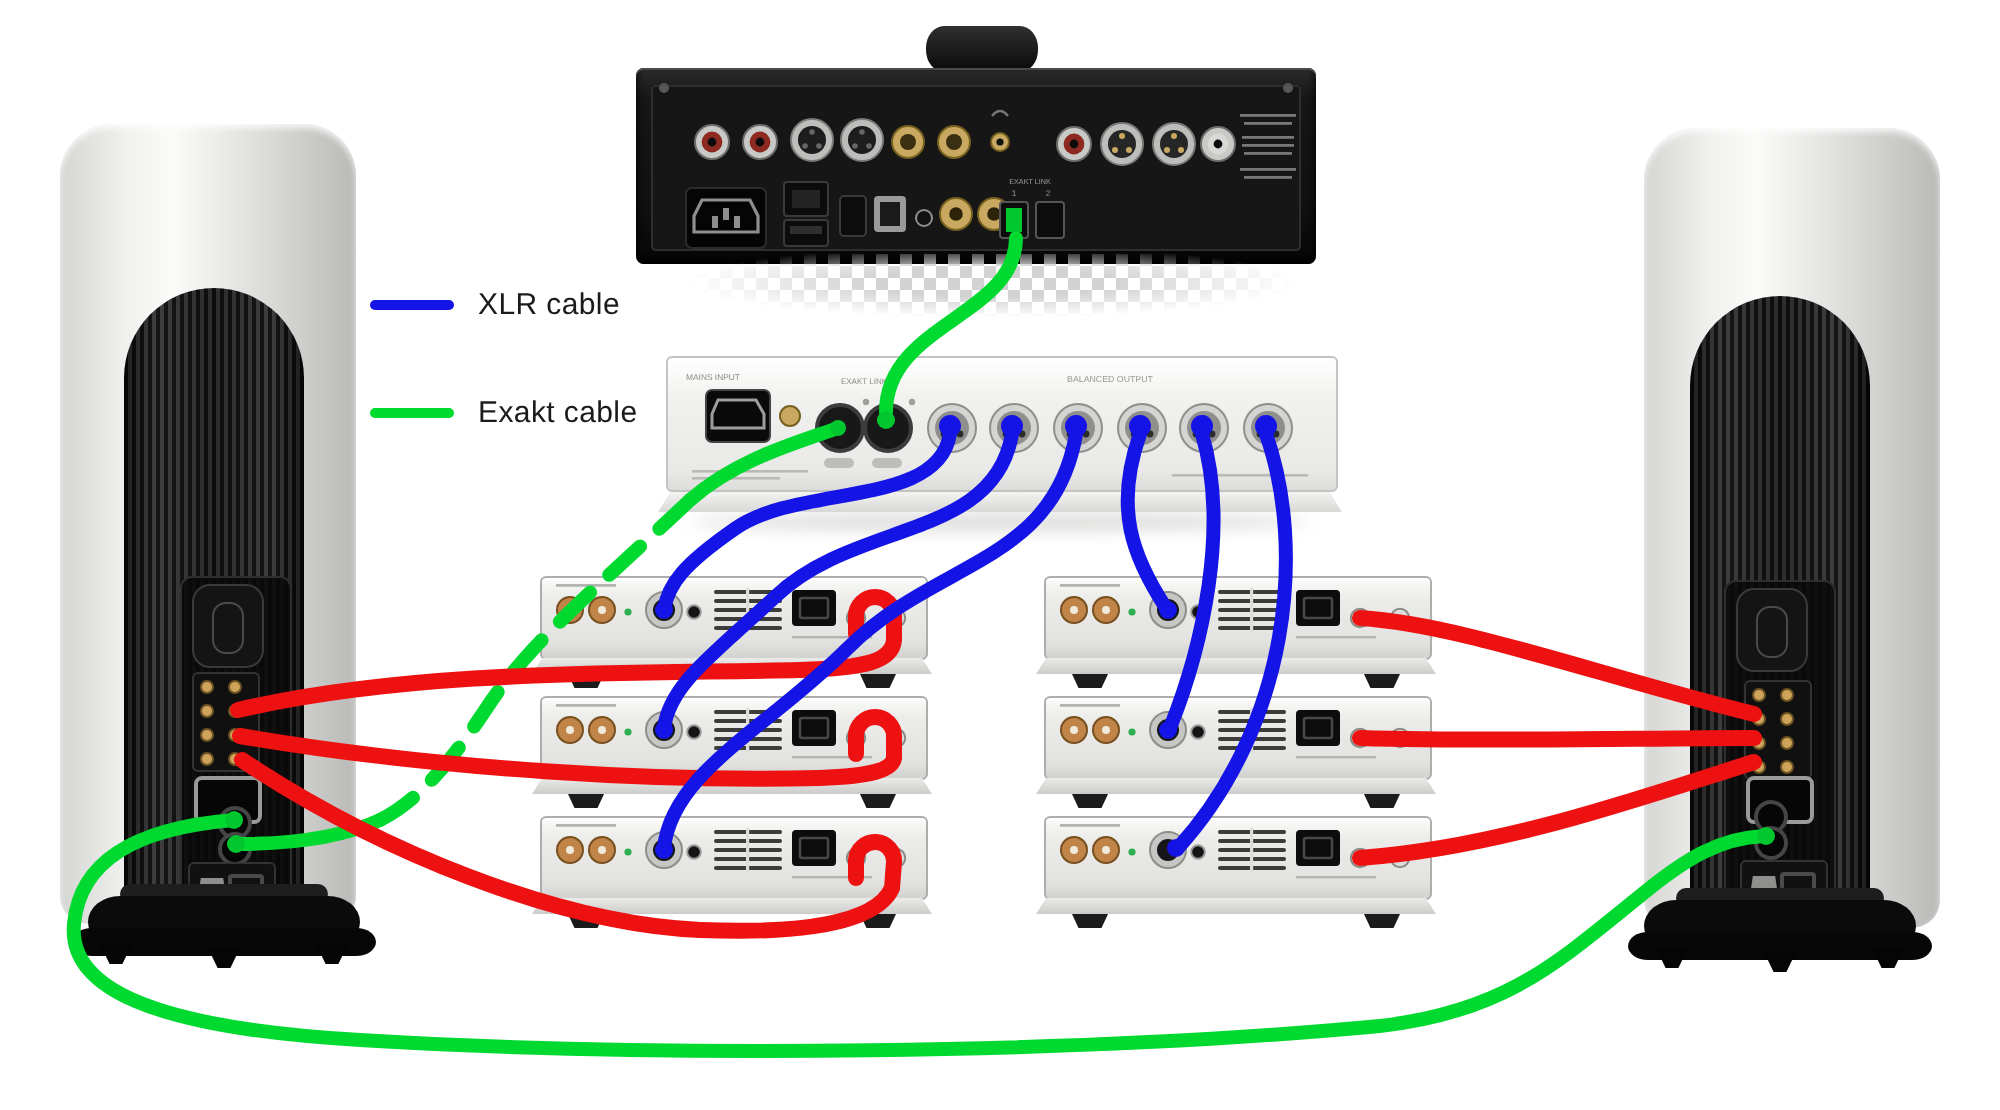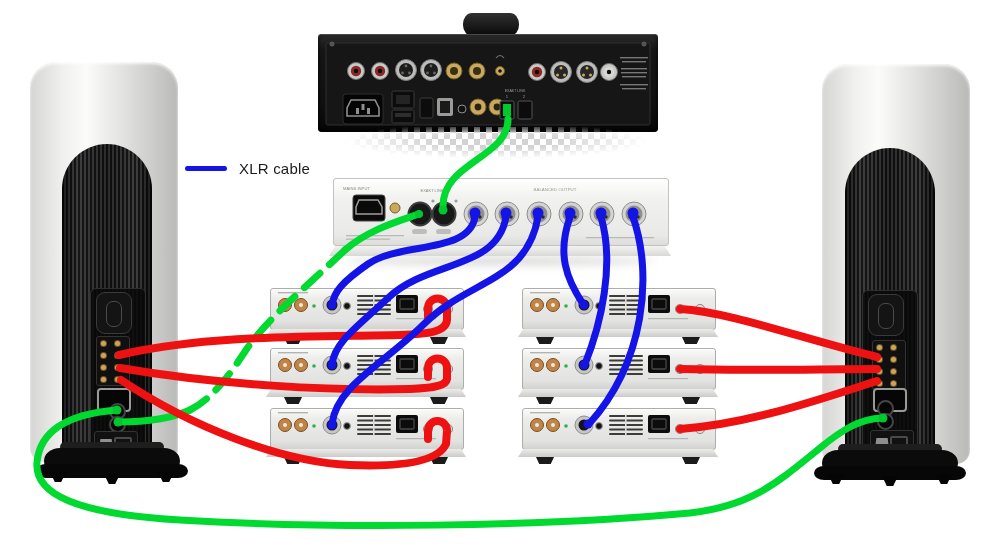--- a/index.html
+++ b/index.html
@@ -591,18 +591,22 @@
     </g>
     <g fill="#00c72e">
       <circle cx="443" cy="210" r="4.5"></circle>
         <circle cx="419" cy="214" r="4"></circle>
       <circle cx="117" cy="410" r="4.5"></circle>
         <circle cx="118" cy="422" r="4.5"></circle>
         <circle cx="883" cy="418" r="4.5"></circle>
     </g>
   </svg>
 
-  <div class="legend-row lgd" style="top:160px;">
+  <div class="legend-row lgd" style="top:144px;">
     <div class="swatch blue"></div>
     <span class="legend-label">XLR cable</span>
   </div>
+  <div class="legend-row lgd" style="top:198px;">
+    <div class="swatch green"></div>
+    <span class="legend-label">Exakt cable</span>
+  </div>
 
 </div>
 
 </body></html>

